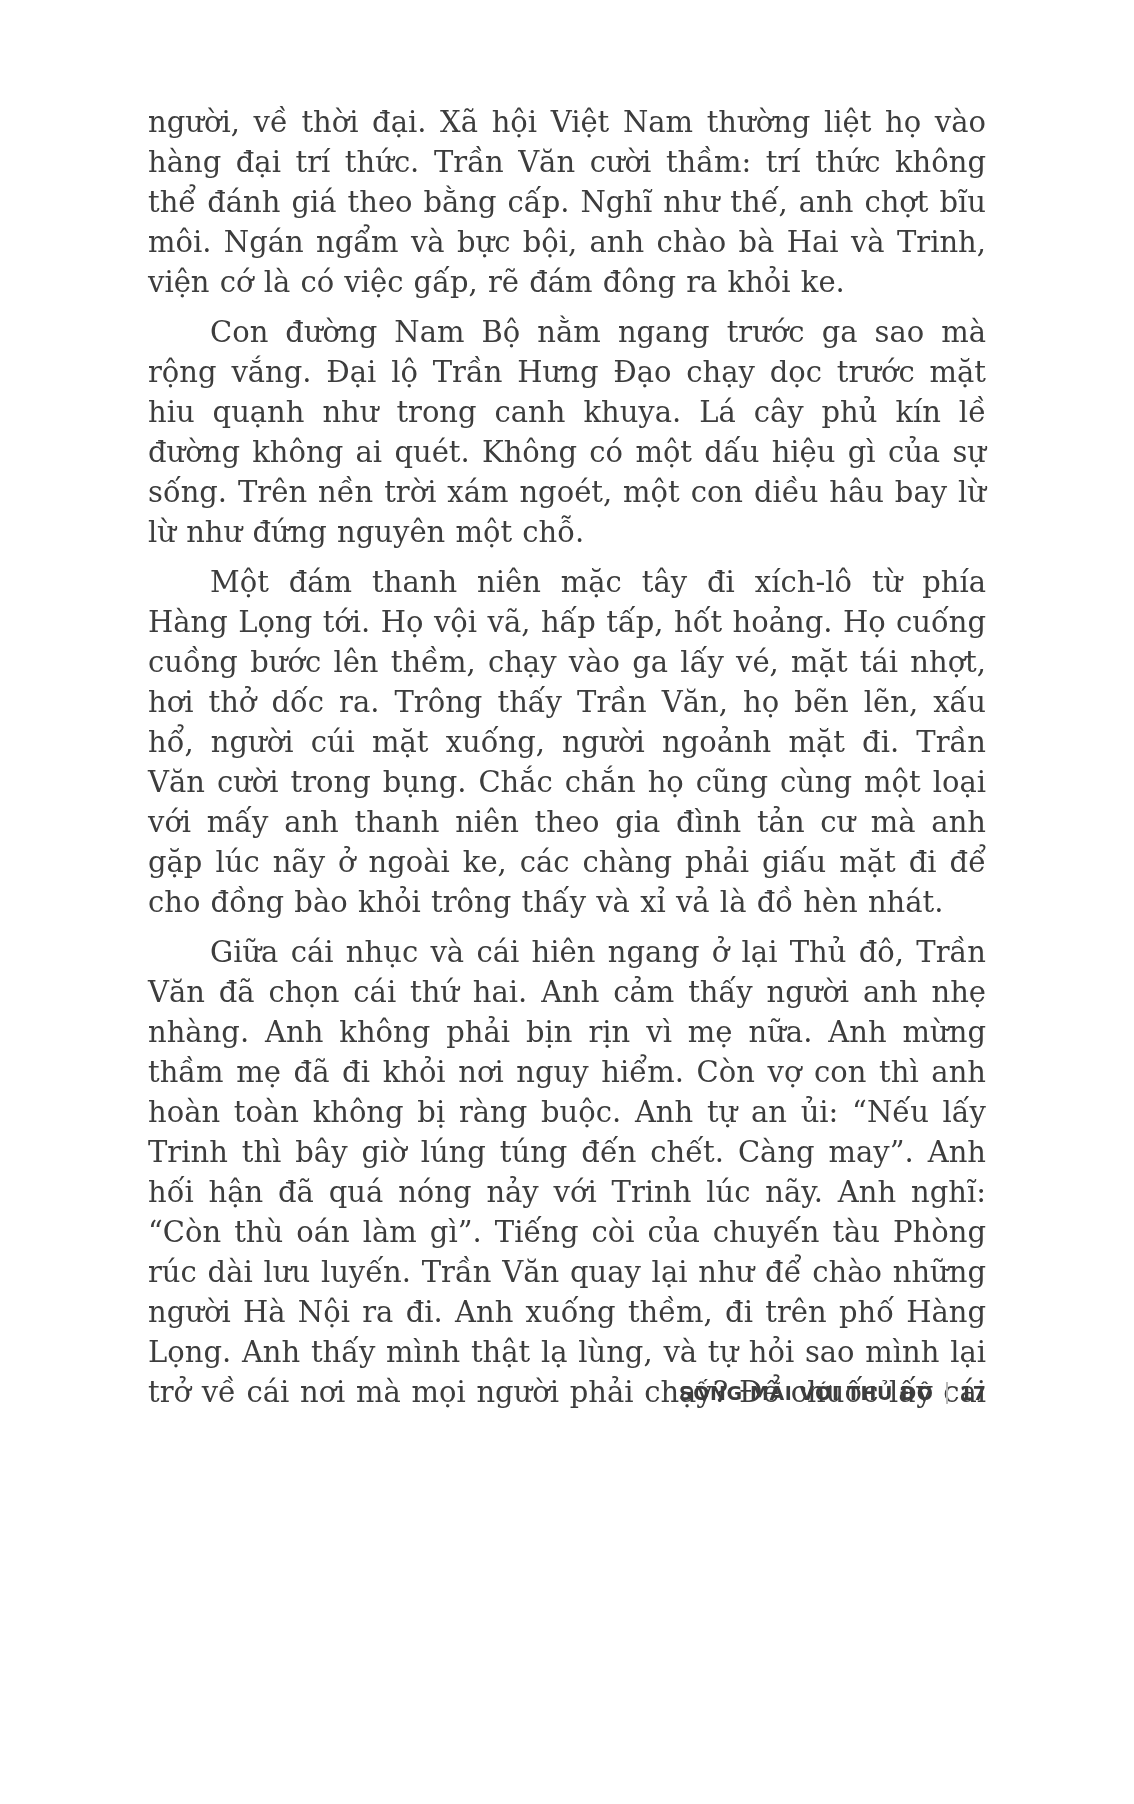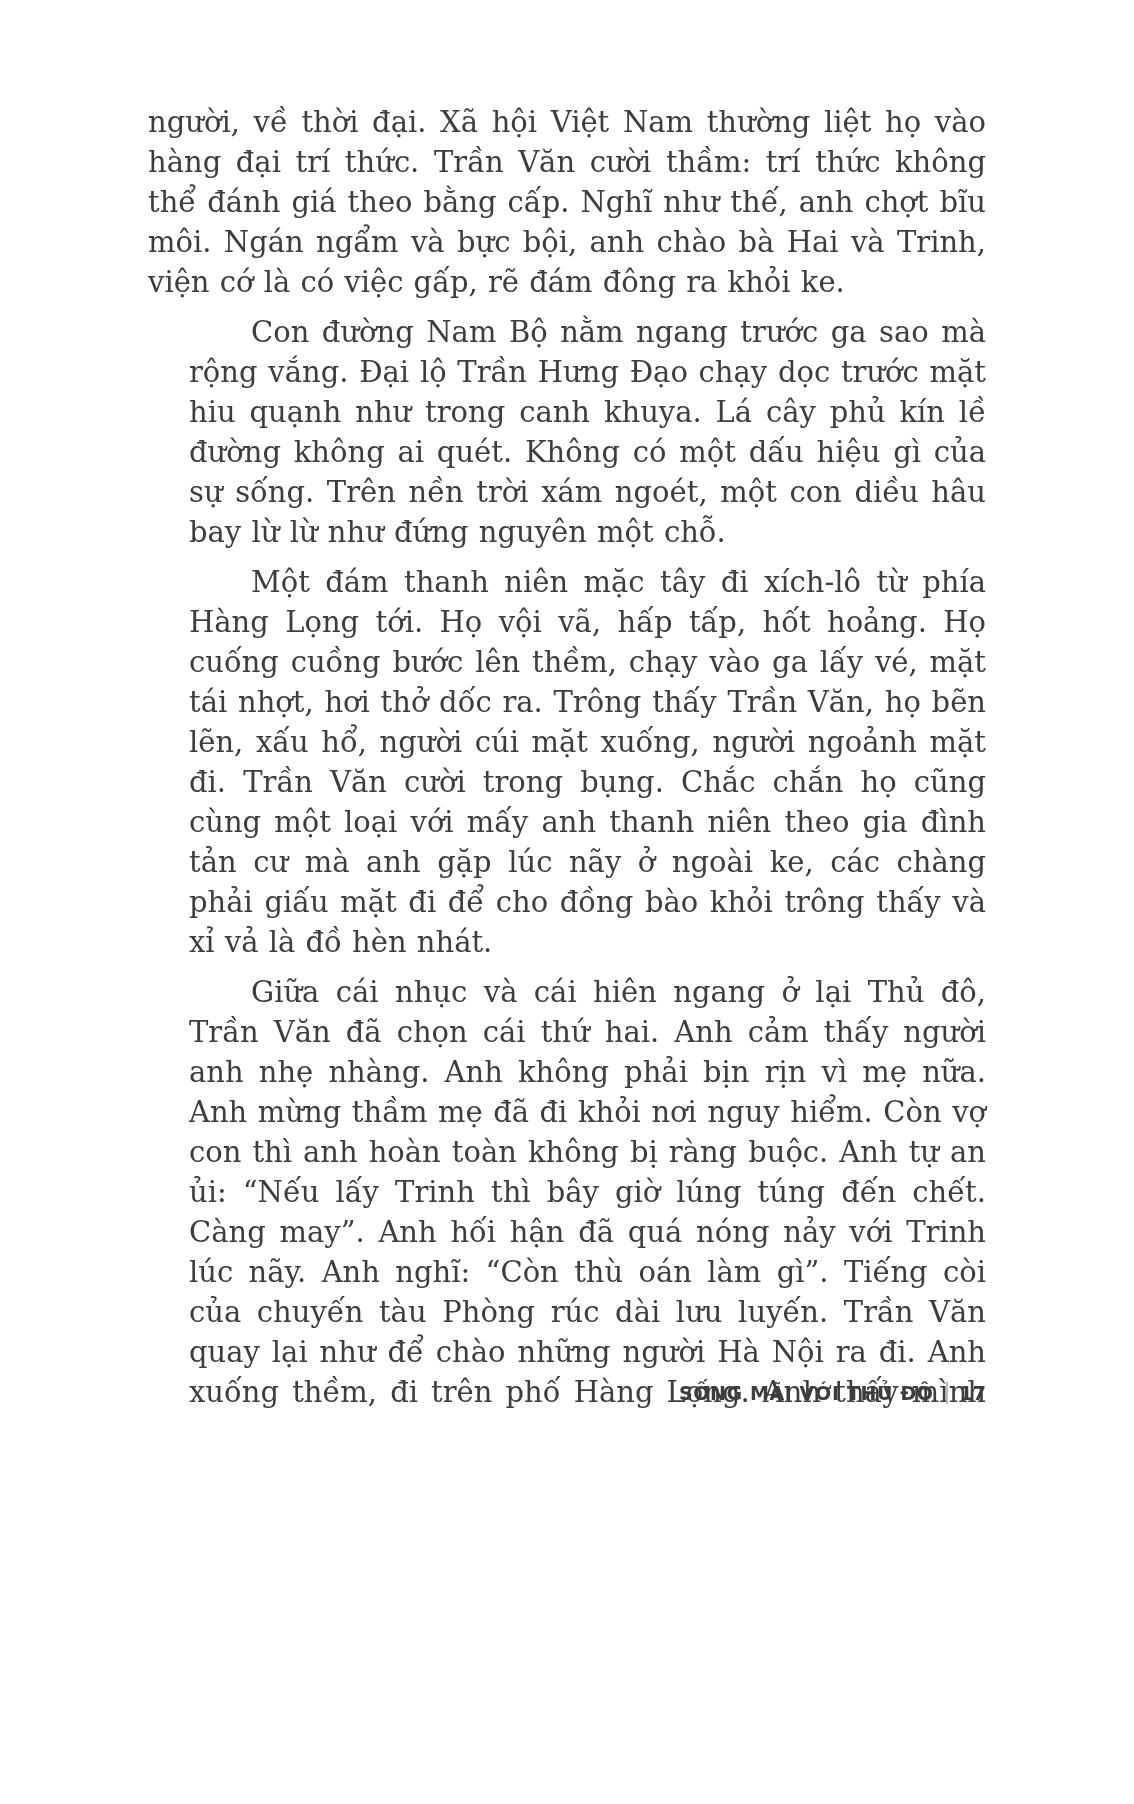--- a/index.html
+++ b/index.html
@@ -28,21 +28,20 @@
     text-align: justify;
     word-spacing: 1px;
   }
 
   .text-block p {
     margin: 0 0 10px 0;
   }
 
   .text-block p.indent {
     text-indent: 62px;
-    margin-left: 41px;
   }
 
   .page-footer {
     position: absolute;
     left: 148px;
     top: 1382px;
     width: 838px;
     display: flex;
     justify-content: flex-end;
     align-items: center;

